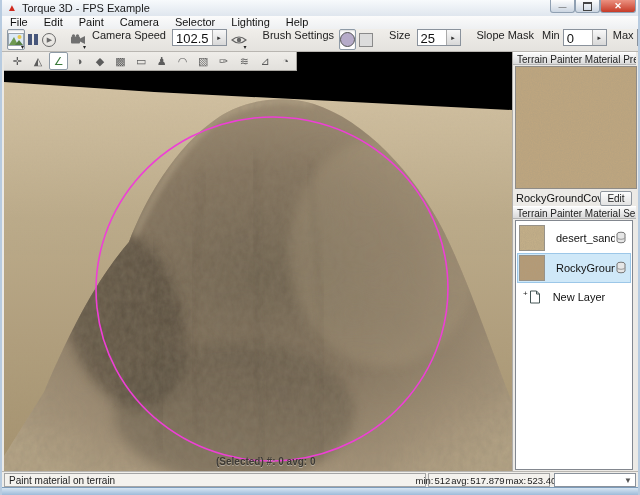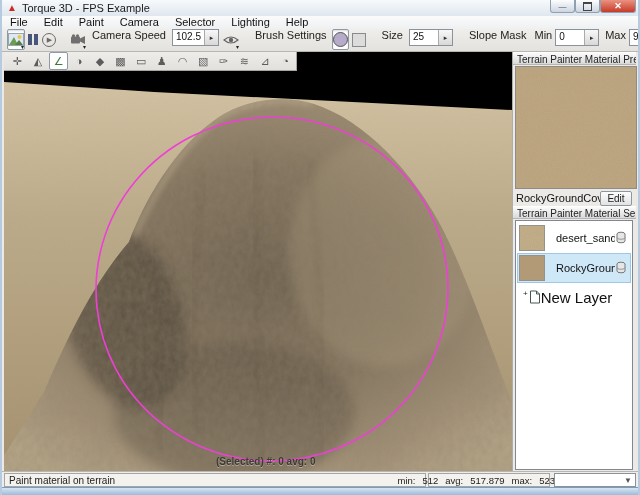--- a/index.html
+++ b/index.html
@@ -22,21 +22,21 @@
   .menuitem{font-size:11px;color:#111;padding:0 8px;line-height:13px;cursor:default;}
   
   .toolbar{position:absolute;left:0;top:29px;right:0;height:23px;background:linear-gradient(#f0eeea,#e4e2de);
            border-bottom:1px solid #b9b6b1;display:flex;padding-left:4px;box-sizing:border-box;}
   .tsep{width:1px;height:18px;background:#c2bfba;box-shadow:1px 0 0 #fff;margin:0 5px;}
   .tbtn{position:relative;width:22px;height:19px;border:1px solid transparent;border-radius:2px;
         display:flex;align-items:center;justify-content:center;margin:0 1px;}
   .tbtn.sel{background:#fff;border-color:#8e9aa6;box-shadow:inset 0 1px 2px rgba(0,0,0,.15);}
   .tlabel{font-size:11px;color:#222;margin:0 4px;white-space:nowrap;}
   .spin{display:inline-flex;height:15px;border:1px solid #8a929c;background:#fff;align-items:stretch;margin:0 2px;}
-  .spin .val{font-size:10px;color:#111;padding:1px 3px 12px 3px;min-width:22px;}
+  .spin .val{font-size:13px;color:#111;padding:1px 3px 12px 3px;min-width:22px;}
   .spin .arr{width:13px;background:linear-gradient(#f8f8f8,#d8d8d8);border-left:1px solid #aaa;
              font-size:7px;color:#333;display:flex;align-items:center;justify-content:center;}
   .caret{position:absolute;right:0px;bottom:-1px;font-size:6px;color:#222;line-height:6px;}
   .brush-circle{width:13px;height:13px;border-radius:50%;background:#b6abc9;border:1px solid #555;}
   .brush-square{width:12px;height:12px;background:#dcdcdc;border:1px solid #8a8a8a;}
   .playcirc{width:14px;height:14px;border:1.5px solid #6a6a6a;border-radius:50%;
             display:flex;align-items:center;justify-content:center;font-size:7px;color:#6a6a6a;padding-left:1px;box-sizing:border-box;}
   .cols{display:flex;gap:2px;}
   .cols i{display:block;width:4px;height:11px;background:#47567a;}
   
@@ -66,30 +66,30 @@
   .sellist{position:absolute;left:2px;right:3px;top:168px;bottom:2px;background:#fff;border:1px solid #82878f;}
   .matitem{position:absolute;left:1px;right:1px;height:30px;display:flex;align-items:center;}
   .matitem.sel{background:#cfe8f8;box-shadow:inset 0 0 0 1px #9cc7e8;}
   .thumb{width:26px;height:26px;margin-left:2px;border:1px solid #979289;box-sizing:border-box;flex:none;overflow:hidden;position:relative;}
   .thumb svg{position:absolute;left:0;top:0;width:100%;height:100%;}
   .matlabel{font-size:11px;color:#111;margin-left:11px;flex:1;white-space:nowrap;overflow:hidden;}
   .trash{width:12px;height:14px;margin-right:4px;flex:none;}
   .newlayer{position:absolute;left:1px;right:1px;top:64px;height:24px;display:flex;align-items:center;}
   .plus{font-size:8px;color:#222;margin-left:6px;margin-top:-8px;}
   .pageicon{margin-left:1px;flex:none;}
-  .nllabel{font-size:15px;color:#111;}
+  .nllabel{font-size:11px;color:#111;margin-left:12px;}
   
   .statusbar{position:absolute;left:0;right:0;bottom:7px;height:16px;background:#efedе9;background:#efede9;
              border-top:1px solid #b9b6b1;}
   .scell{position:absolute;top:1px;bottom:1px;border:1px solid #a5a5a5;background:#f4f2ee;
          font-size:10px;color:#222;display:flex;align-items:center;padding:0 4px;box-sizing:border-box;white-space:nowrap;text-align:right;}
   .scombo{position:absolute;top:1px;bottom:1px;left:552px;width:82px;background:#fff;border:1px solid #8a929c;
           box-sizing:border-box;display:flex;align-items:center;justify-content:flex-end;}
   .scombo .arr{font-size:8px;color:#555;padding-right:3px;}
-  .stats span{margin-right:7px;}
+  .stats span{margin-right:1px;}
   
   .bstrip{position:absolute;left:0;right:0;bottom:0;height:7px;
           background:linear-gradient(#d7e5f2,#9dbbd9);border-top:1px solid #7d9cba;}
 </style>
 </head>
 <body>
 
 <svg width="0" height="0" style="position:absolute">
   <defs>
     <filter id="grainT" x="0" y="0" width="100%" height="100%">

